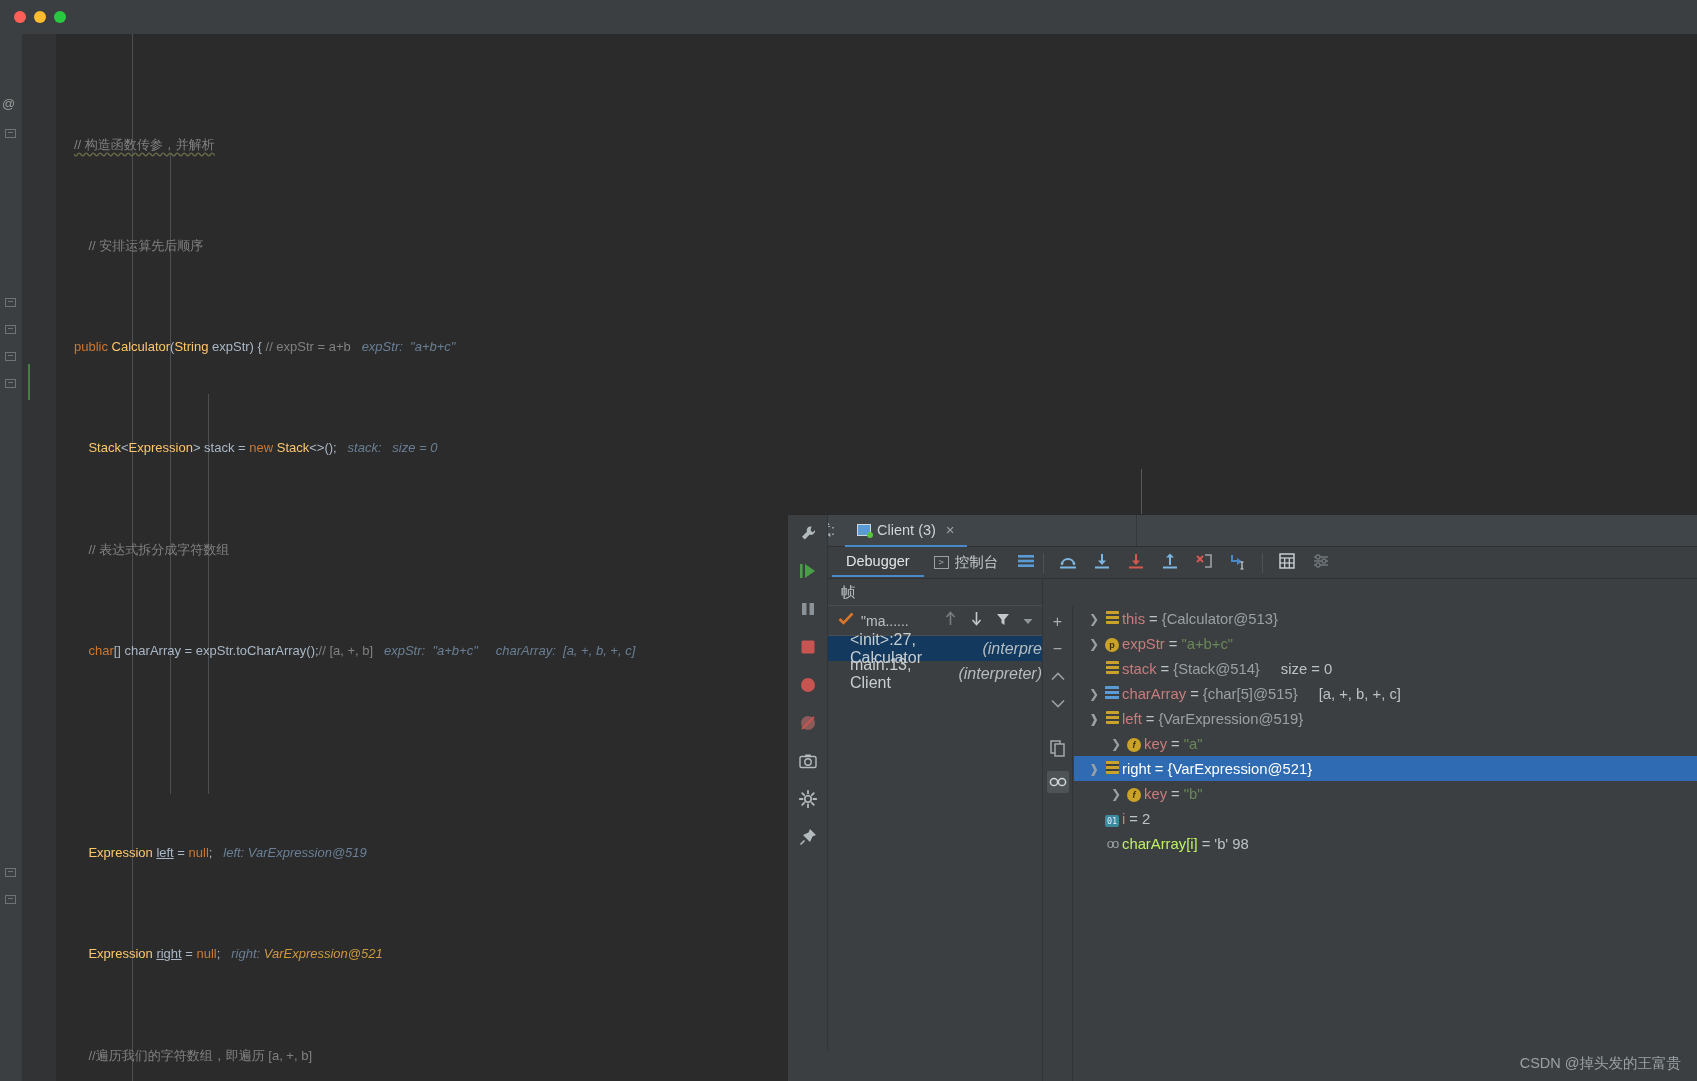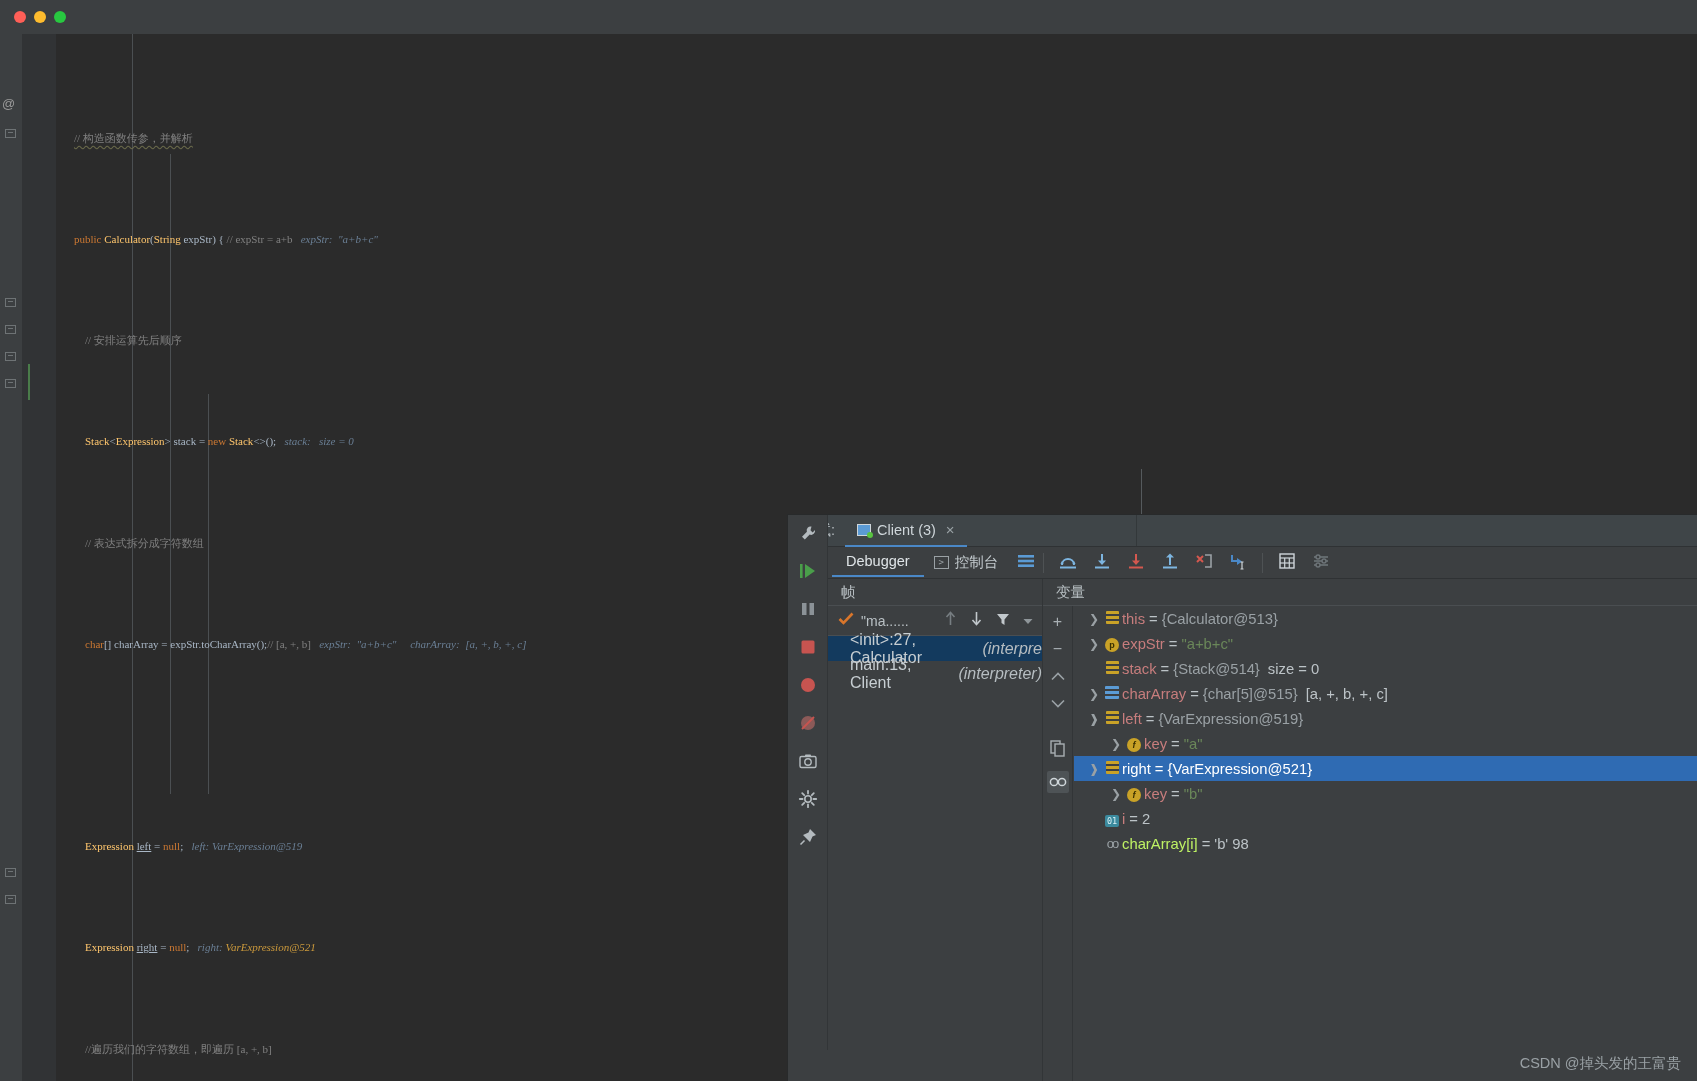--- a/index.html
+++ b/index.html
@@ -59,26 +59,26 @@
     background: #313335;
   }
   .gutter-green {
     position: absolute; left: 28px; top: 330px;
     width: 2px; height: 36px; background: #4a7c4a;
   }
 
   .code {
     position: absolute; top: 0; left: 56px;
     width: 1641px; height: 1047px;
-    font-family: Liberation Serif, serif;
-    font-size: 11px;
+    font-family: Liberation Sans, sans-serif;
+    font-size: 13px;
     line-height: 25.3px;
     white-space: pre;
     color: #a9b7c6;
-    padding-top: 16px;
+    padding-top: 22px;
   }
   .line { position: relative; height: 25.3px; padding-left: 18px; }
 
   
   .kw   { color: #cc7832; }
   .cls  { color: #ffc66d; }
   .cmt  { color: #808080; }
   .cmt-top { color: #808080; text-decoration: underline wavy #6a6a4a; text-underline-offset: 3px; }
   .und  { text-decoration: underline; }
   .hint { color: #6a7f95; font-style: italic; }
@@ -219,21 +219,21 @@
   .var-row.selected .vname, .var-row.selected .vval,
   .var-row.selected .vstr, .var-row.selected .veq { color: #ffffff; }
   .chev { width: 16px; text-align: center; color: #9aa1a5; font-size: 12px; flex: none; }
   .chev.none { visibility: hidden; }
   .vicon { width: 20px; text-align: center; flex: none; }
   .vname { color: #c77d7d; margin-right: 4px; }
   .vname.blue { color: #bef264; }
   .veq { color: #bcc3c7; margin: 0 4px 0 0; }
   .vval { color: #9aa1a5; }
   .vstr { color: #6a8759; }
-  .vextra { color: #bcc3c7; margin-left: 8px; }
+  .vextra { color: #bcc3c7; margin-left: 21px; }
   .vnum { color: #bcc3c7; }
 
   
   .ic-obj {
     width: 13px; height: 13px; display: inline-block;
     background: repeating-linear-gradient(
       to bottom, #c9a227 0 3px, #3c3f41 3px 5px);
     border-radius: 1px;
   }
   .ic-param {
@@ -300,23 +300,23 @@
     <div class="guide" style="left:132px;"></div>
     <div class="guide" style="left:170px; top:120px; height:640px;"></div>
     <div class="guide" style="left:208px; top:360px; height:400px;"></div>
 
     <div class="hint-sep"></div>
 
     <div class="code">
 
       <div class="line"><span class="cmt-top">// 构造函数传参，并解析</span></div>
 
+      <div class="line">    <span class="cmt">// 安排运算先后顺序</span></div>
+
       <div class="line"><span class="kw">public </span><span class="cls">Calculator</span><span class="punc">(</span><span class="cls">String</span><span class="plain"> expStr</span><span class="punc">) { </span><span class="cmt">// expStr = a+b</span><span class="hint">   expStr:  "a+b+c"</span></div>
-
-      <div class="line">    <span class="cmt">// 安排运算先后顺序</span></div>
 
       <div class="line">    <span class="cls">Stack</span><span class="punc">&lt;</span><span class="cls">Expression</span><span class="punc">&gt;</span><span class="plain"> stack = </span><span class="kw">new </span><span class="cls">Stack</span><span class="punc">&lt;&gt;();</span><span class="hint">   stack:   size = 0</span></div>
 
       <div class="line">    <span class="cmt">// 表达式拆分成字符数组</span></div>
 
       <div class="line">    <span class="kw">char</span><span class="punc">[]</span><span class="plain"> charArray = expStr.</span><span class="plain">toCharArray</span><span class="punc">();</span><span class="cmt">// [a, +, b]</span><span class="hint">   expStr:  "a+b+c"     charArray:  [a, +, b, +, c]</span></div>
 
       <div class="line"> </div>
 
       <div class="line">    <span class="cls">Expression</span><span class="plain"> </span><span class="und">left</span><span class="plain"> = </span><span class="kw">null</span><span class="punc">;</span><span class="hint">   left: VarExpression@519</span></div>
@@ -582,21 +582,20 @@
         </div>
         <div class="frame-row selected">
           <span>&lt;init&gt;:27, Calculator</span>&nbsp;<span class="frame-it">(interpre</span>
         </div>
         <div class="frame-row">
           <span>main:13, Client</span>&nbsp;<span class="frame-it">(interpreter)</span>
         </div>
       </div>
 
       <div class="vars-pane">
-        <div class="pane-header">变量</div>
 
         <div class="vars-sidebar">
           <span class="vsb-btn">+</span>
           <span class="vsb-btn">−</span>
           <span class="vsb-btn">
             <svg width="14" height="9" viewBox="0 0 14 9">
                 <path d="M1 7.5 L7 1.5 L13 7.5" stroke="#9aa1a5" stroke-width="1.6" fill="none"></path>
               </svg>
           </span>
           <span class="vsb-btn">

